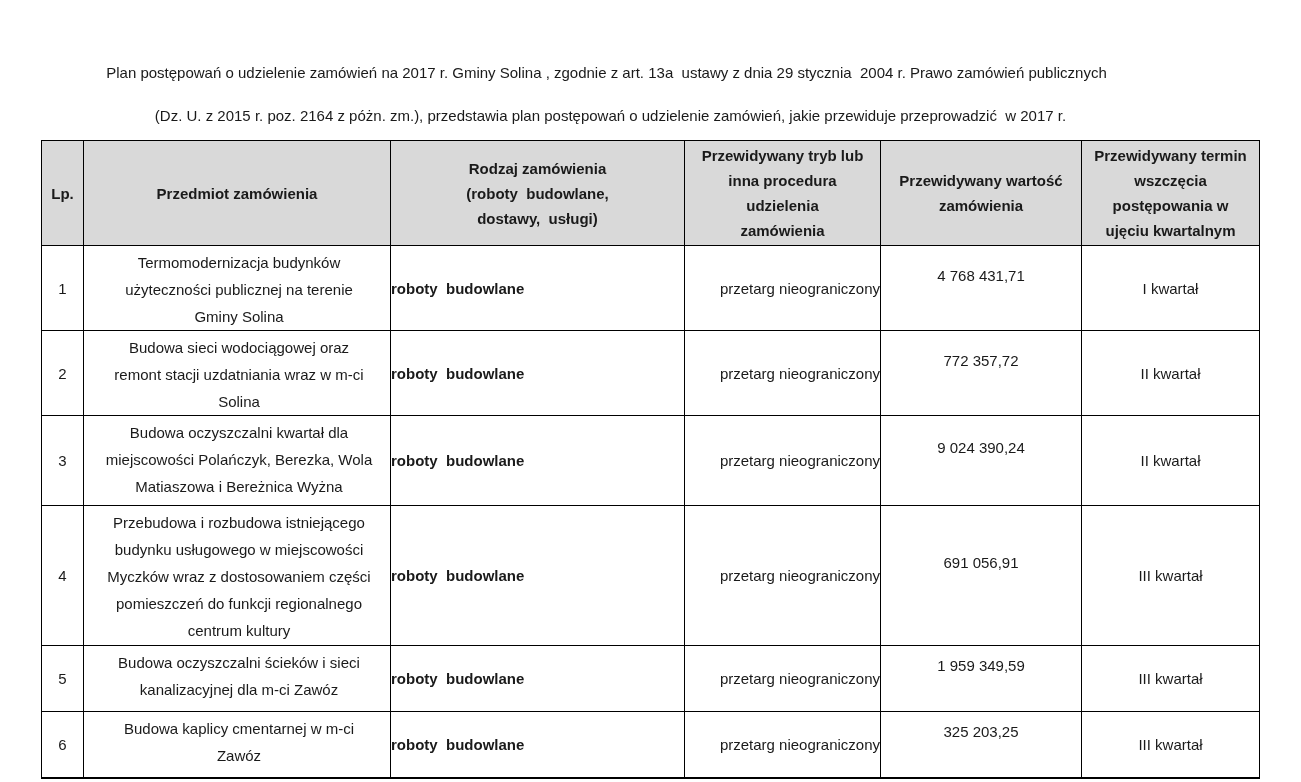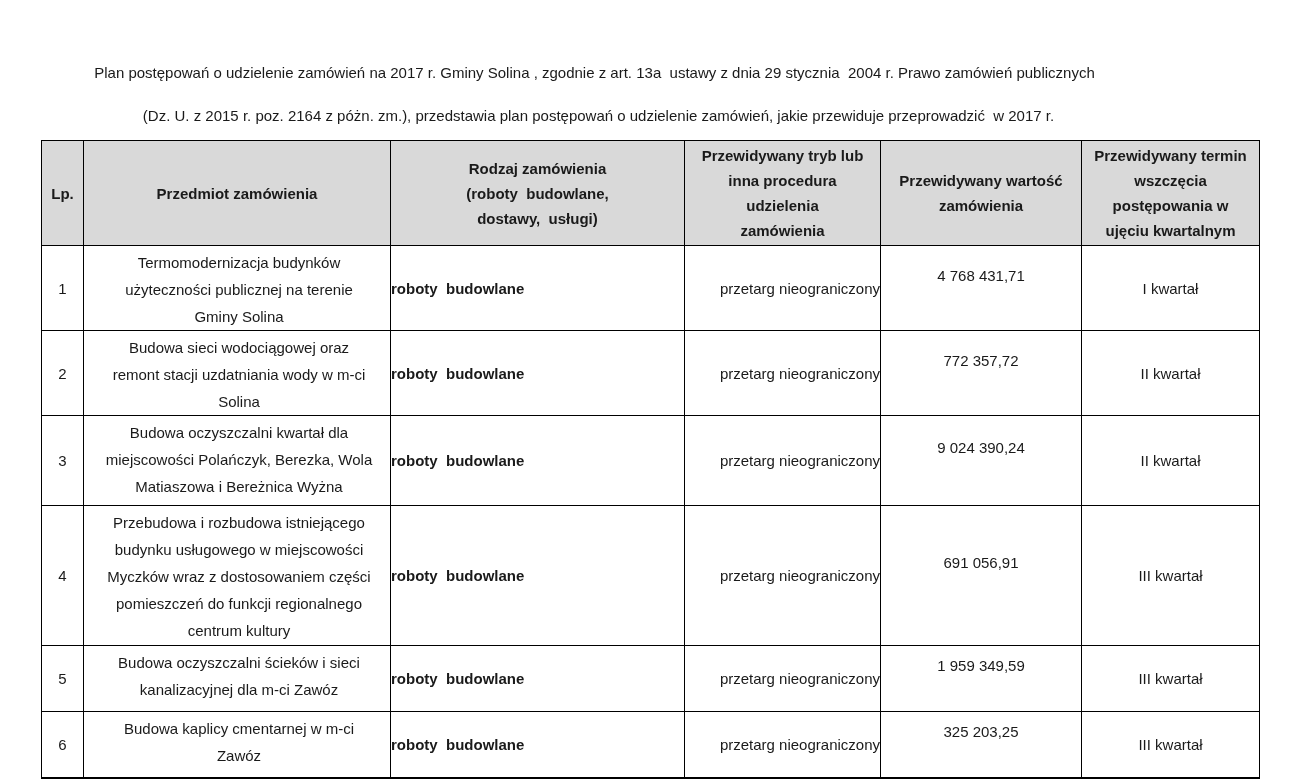--- a/index.html
+++ b/index.html
@@ -9,21 +9,21 @@
     background: #ffffff;
     width: 1301px;
     height: 782px;
     font-family: "Liberation Sans", sans-serif;
     color: #1a1a1a;
     overflow: hidden;
     position: relative;
   }
   .doc-title {
     position: absolute;
-    left: 4px;
+    left: 16px;
     width: 1181px;
     text-align: center;
     font-size: 15px;
     white-space: pre-wrap;
     color: #1a1a1a;
   }
   .doc-title.line1 { top: 64px; }
   .doc-title.line2 { top: 107px; padding-left: 8px; }
 
   table.plan {
@@ -138,21 +138,21 @@
       <td class="c-type">roboty  budowlane</td>
       <td class="c-proc">przetarg nieograniczony</td>
       <td class="c-val">
           <div>4 768 431,71</div>
         </td>
       <td class="c-q">I kwartał</td>
     </tr>
     <tr class="r2">
       <td class="c-lp">2</td>
       <td class="c-sub">Budowa sieci wodociągowej oraz
-remont stacji uzdatniania wody w m-ci
+remont stacji uzdatniania wraz w m-ci
 Solina</td>
       <td class="c-type">roboty  budowlane</td>
       <td class="c-proc">przetarg nieograniczony</td>
       <td class="c-val">
           <div>772 357,72</div>
         </td>
       <td class="c-q">II kwartał</td>
     </tr>
     <tr class="r3">
       <td class="c-lp">3</td>

